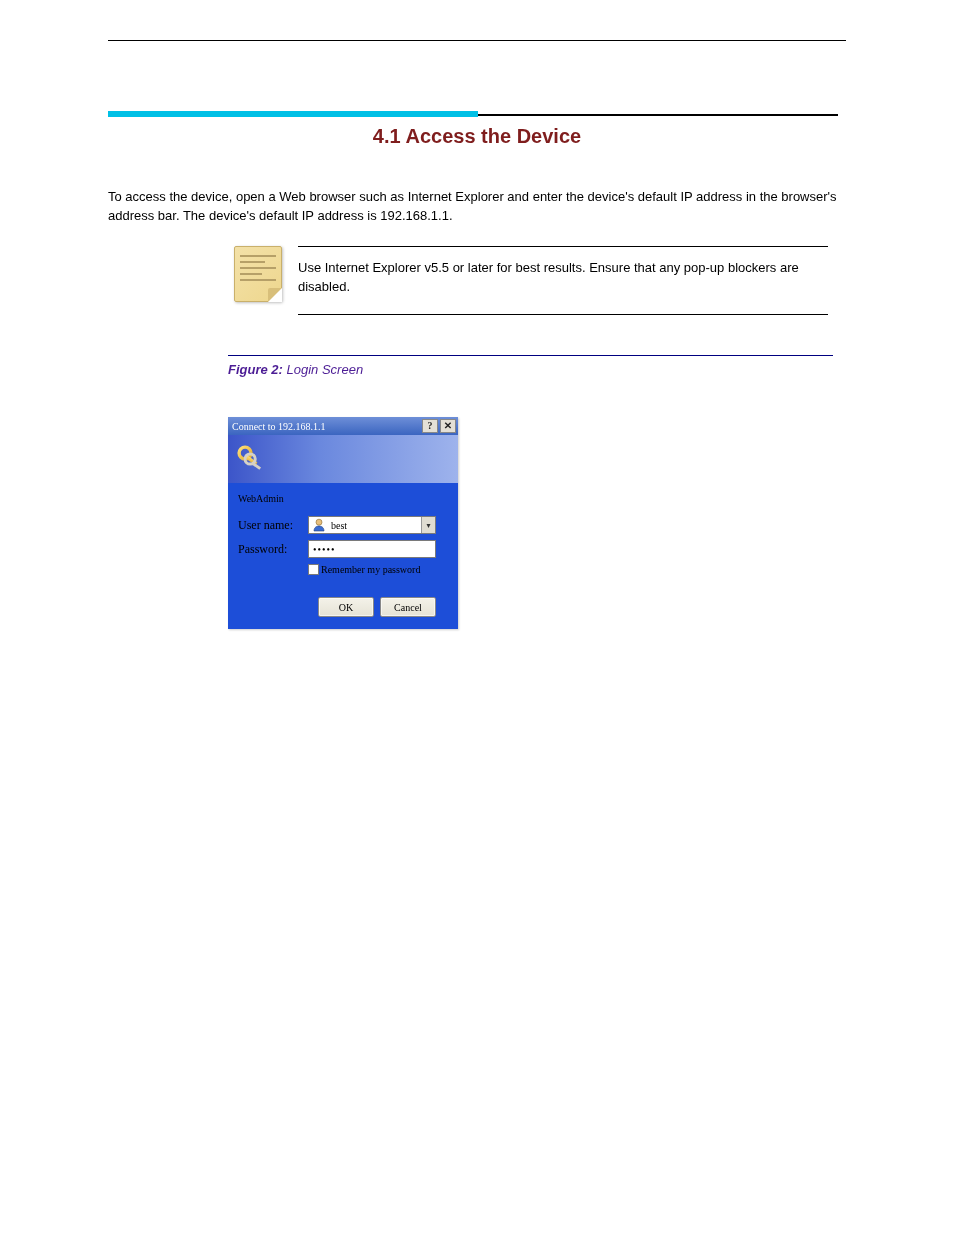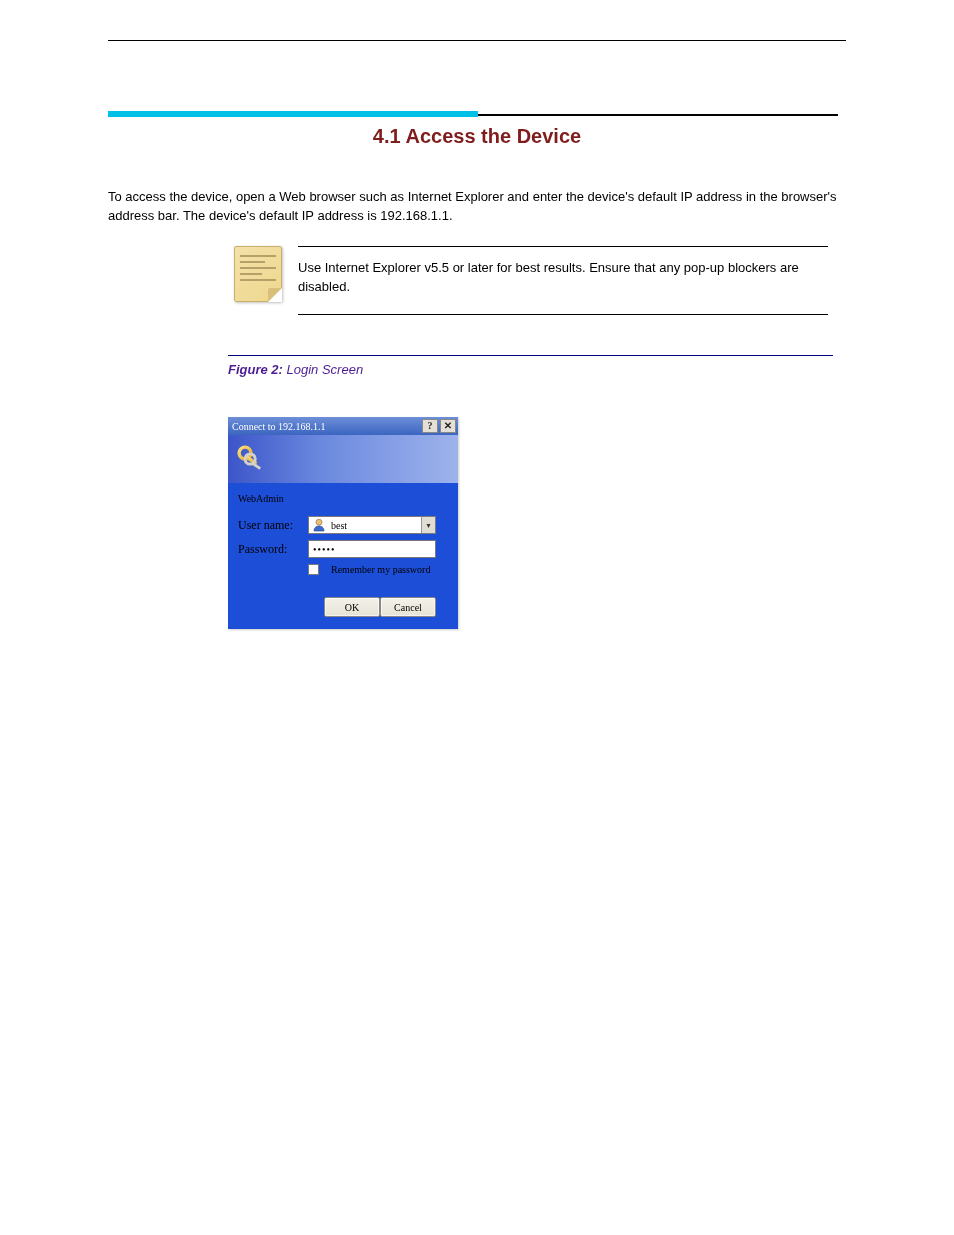--- a/index.html
+++ b/index.html
@@ -198,31 +198,32 @@
       display:flex;
       align-items:center;
       padding-left:4px;
       letter-spacing:1px;
     }
     .checkbox-row {
       display:flex;
       align-items:center;
       margin-left:70px;
       margin-top:2px;
-      gap:12px;
+      gap:2px;
     }
     .checkbox-box {
       width:11px;
       height:11px;
       border:1px solid #7a7a7a;
       background:#fff;
     }
     .btn-row {
       display:flex;
       justify-content:flex-end;
+      gap:6px;
       margin-top:22px;
     }
     .win-button {
       width:56px;
       height:20px;
       background: linear-gradient(180deg,#f4f2e9 0%, #e6e3d6 100%);
       border:1px solid #888;
       border-radius:2px;
       font-size:10px;
       display:flex;

